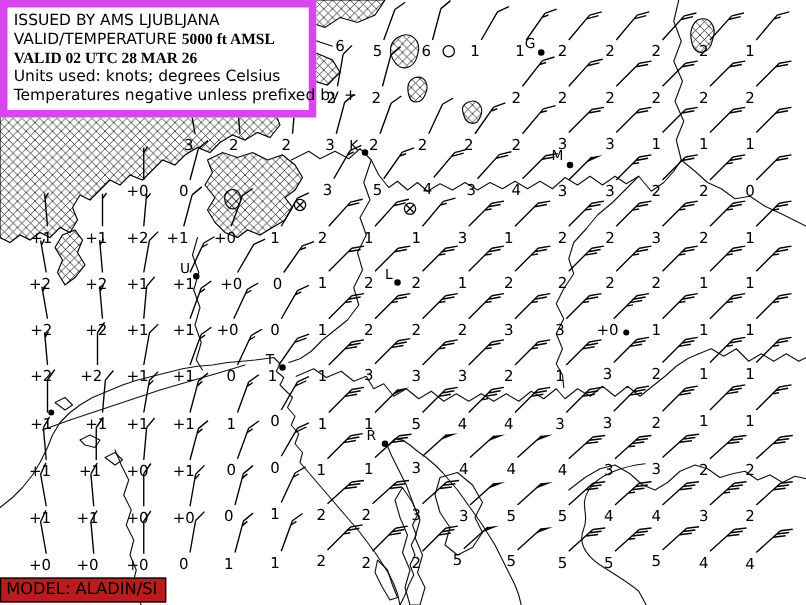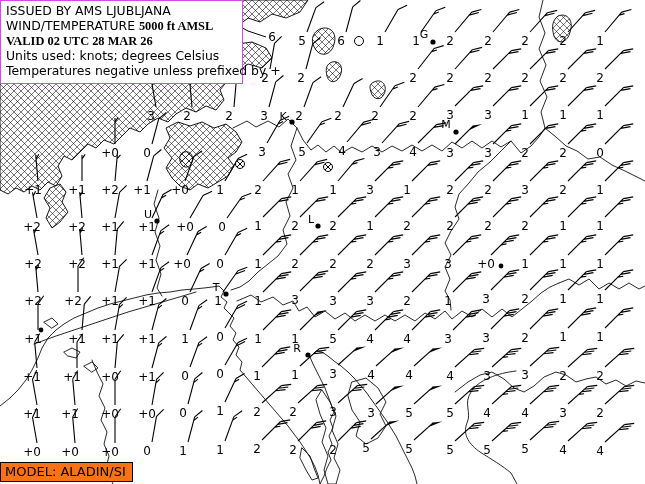--- a/index.html
+++ b/index.html
@@ -1,23 +1,23 @@
 <!DOCTYPE html>
 <html><head>
 <meta charset="utf-8">
 <style>
   html,body{margin:0;padding:0;background:#fff;}
   #stage{position:relative;width:645px;height:484px;background:#ffffff;overflow:hidden;
          font-family:"DejaVu Sans","Liberation Sans",sans-serif;}
   #mapsvg{position:absolute;left:0;top:0;}
   .infobox{position:absolute;left:0px;top:0px;width:232px;background:#ffffff;
-           border:1px solid #d946ef;padding:3px 4px 4px 5px;z-index:5;}
+           border:6px solid #d946ef;padding:3px 4px 4px 5px;z-index:5;}
   .infobox div{font-size:12.4px;line-height:14.9px;color:#000;white-space:nowrap;}
   .b{font-weight:bold;font-family:Liberation Serif, serif;}
-  .modelbox{position:absolute;left:0px;top:462px;background:#f97316;border:1px solid #000;
+  .modelbox{position:absolute;left:0px;top:462px;background:#b91c1c;border:1px solid #000;
             padding:1px 6px 2px 4px;z-index:5;font-size:13px;color:#000;}
   svg text{fill:#000;}
   .temp{font-size:12px;}
   .city{font-size:11px;}
   .ann{font-size:12px;}
 </style>
 </head>
 <body>
 
 <div id="stage">
@@ -799,21 +799,21 @@
   <g id="g-ann">
         <g>
           <polyline points="266,37 248,31 232,22" fill="none" stroke="#000" stroke-width="1"></polyline>
           <text x="272" y="41" text-anchor="middle" class="ann">6</text>
         </g>
       </g>
 </svg>
 
 <div class="infobox">
   <div>ISSUED BY AMS LJUBLJANA</div>
-  <div><span>WIND/TEMPERATURE </span><span class="b">5000 ft AMSL</span></div>
+  <div><span>VALID/TEMPERATURE </span><span class="b">5000 ft AMSL</span></div>
   <div class="b">VALID 02 UTC 28 MAR 26</div>
   <div>Units used: knots; degrees Celsius</div>
   <div>Temperatures negative unless prefixed by +</div>
 </div>
 
 <div class="modelbox">MODEL: ALADIN/SI</div>
 
 </div>
 
 </body></html>

